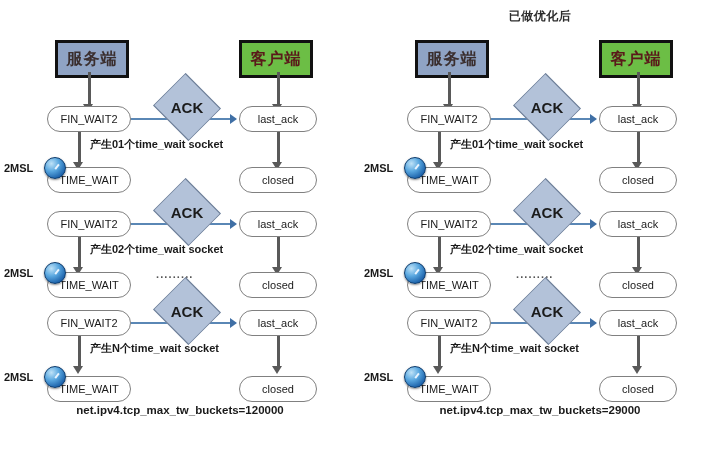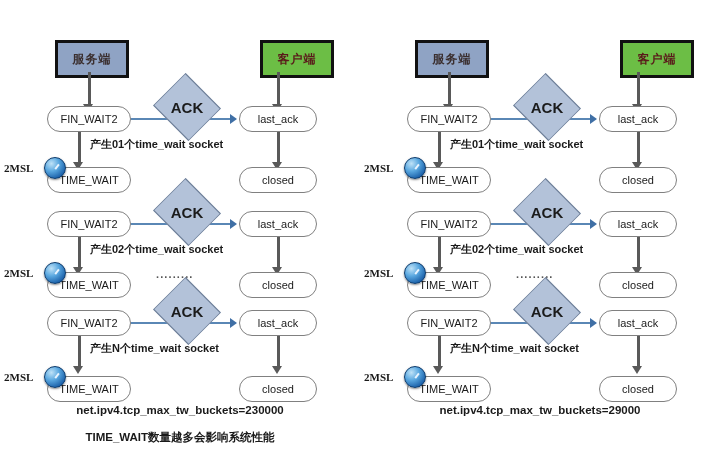--- a/index.html
+++ b/index.html
@@ -14,24 +14,24 @@
 
   .panel-title{
     position:absolute;top:8px;left:0;width:360px;text-align:center;
     font-size:12px;font-weight:bold;color:#2b2b2b;letter-spacing:.5px;
   }
 
   
   .endpoint{
     position:absolute;width:68px;height:32px;border:3px solid #111;
     display:flex;align-items:center;justify-content:center;
-    font-size:12px;font-weight:bold;letter-spacing:1px;
+    font-size:16px;font-weight:bold;letter-spacing:1px;
   }
   .endpoint.server{left:55px;top:40px;background:#8fa3c4;color:#3a2e2e;}
-  .endpoint.client{left:260px;top:40px;background:#6cbe45;color:#5a1a1a;}
+  .endpoint.client{left:239px;top:40px;background:#6cbe45;color:#5a1a1a;}
 
   
   .pill{
     position:absolute;height:26px;border:1.6px solid #808080;border-radius:13px;
     background:#ffffff;display:flex;align-items:center;justify-content:center;
     font-size:11px;color:#1a1a1a;box-sizing:border-box;
   }
   .pill.fin{left:47px;width:84px;}
   .pill.tw{left:47px;width:84px;}
   .pill.lack{left:239px;width:78px;}
@@ -67,21 +67,21 @@
     position:absolute;width:20px;height:20px;border-radius:50%;
     background:radial-gradient(circle at 32% 28%,#bfe2f7 0%,#5aa8e0 38%,#1a5fa8 78%,#0d3d72 100%);
     border:1.5px solid #0c3a6b;box-shadow:0 1px 2px rgba(0,0,0,.45);
   }
   .clock::after{
     content:"";position:absolute;left:50%;top:50%;width:1.5px;height:6px;
     background:#e9f4ff;transform:translate(-50%,-85%) rotate(38deg);
     transform-origin:bottom center;
   }
   .msl{
-    position:absolute;font-size:11px;font-weight:bold;color:#1a1a1a;font-family:Liberation Serif, serif;
+    position:absolute;font-size:11px;font-weight:bold;color:#1a1a1a;
   }
 
   
   .note{
     position:absolute;font-size:11px;font-weight:bold;color:#1a1a1a;
     white-space:nowrap;
   }
   .dots{
     position:absolute;font-size:11px;font-weight:bold;color:#555;
     letter-spacing:.5px;white-space:nowrap;
@@ -157,25 +157,25 @@
   <div class="note" style="left:90px;top:341px;">产生N个time_wait socket</div>
   <div class="vline" style="left:78px;top:336px;height:32px;"></div>
   <div class="vhead" style="left:73px;top:366px;"></div>
   <div class="vline" style="left:277px;top:336px;height:32px;"></div>
   <div class="vhead" style="left:272px;top:366px;"></div>
   <div class="pill tw" style="top:376px;">TIME_WAIT</div>
   <div class="pill closed" style="top:376px;">closed</div>
   <div class="msl" style="left:4px;top:371px;">2MSL</div>
   <div class="clock" style="left:44px;top:366px;"></div>
 
-  <div class="caption sysctl">net.ipv4.tcp_max_tw_buckets=230000</div>
-  <div class="caption summary">TIME_WAIT数量越多会影响系统性能</div>
+  <div class="caption sysctl">net.ipv4.tcp_max_tw_buckets=120000</div>
 </div>
 
 <div class="panel right">
+  <div class="panel-title">已做优化后</div>
 
   <div class="endpoint server">服务端</div>
   <div class="endpoint client">客户端</div>
 
   <div class="vline" style="left:88px;top:72px;height:34px;"></div>
   <div class="vhead" style="left:83px;top:104px;"></div>
   <div class="vline" style="left:277px;top:72px;height:34px;"></div>
   <div class="vhead" style="left:272px;top:104px;"></div>
 
   <div class="pill fin" style="top:106px;">FIN_WAIT2</div>

